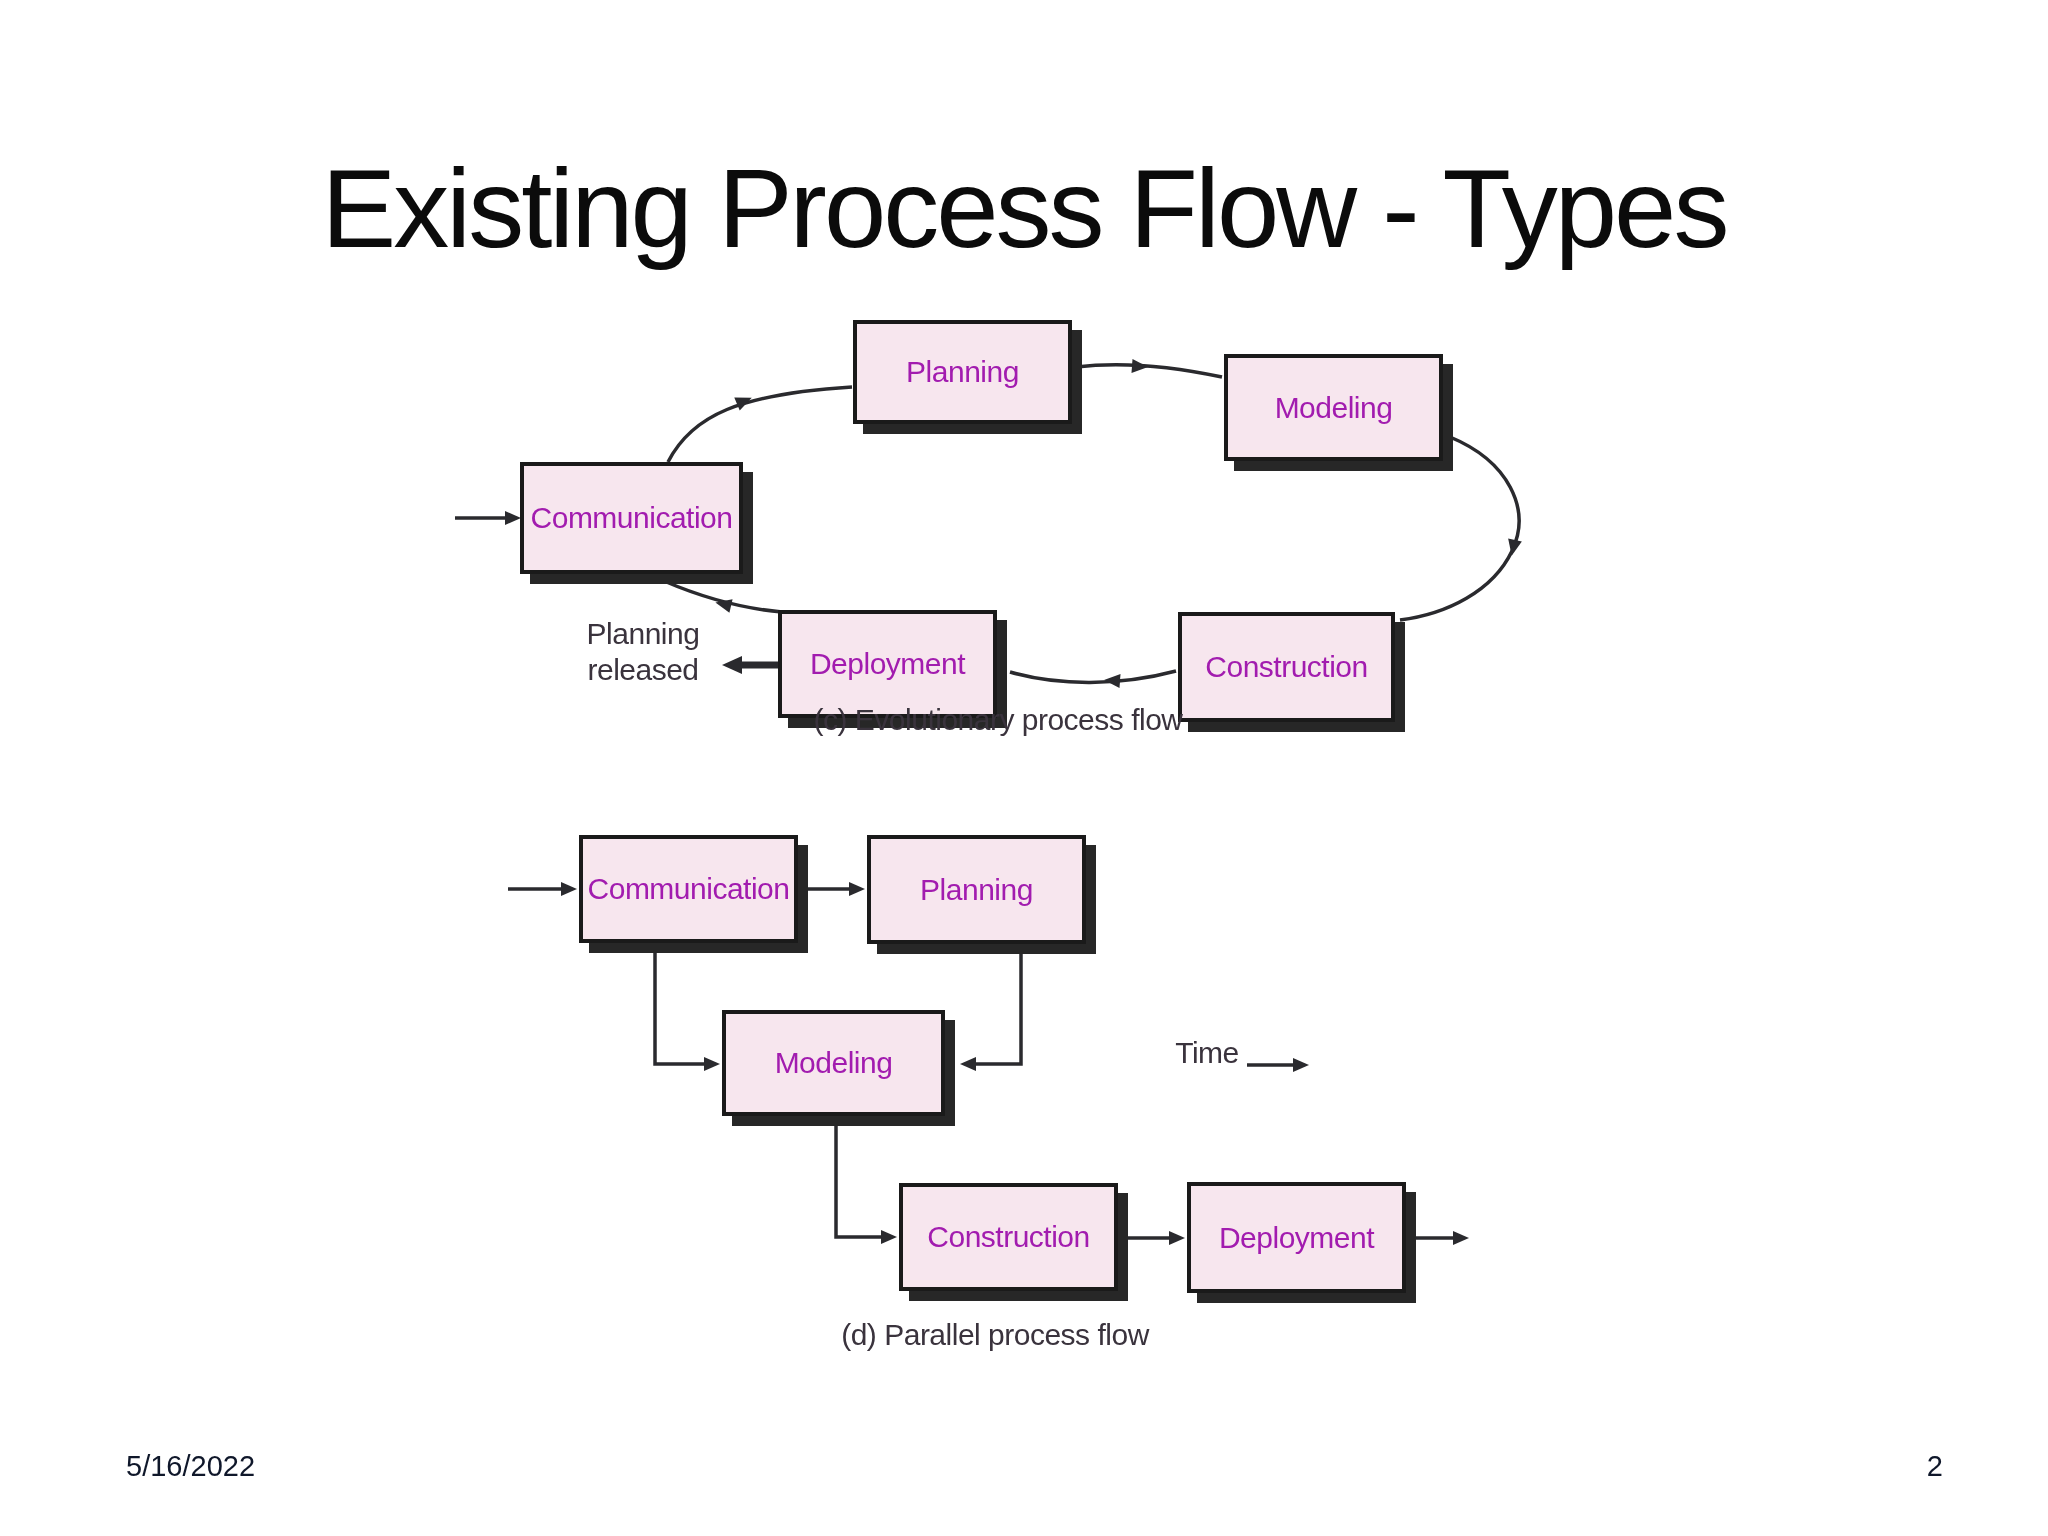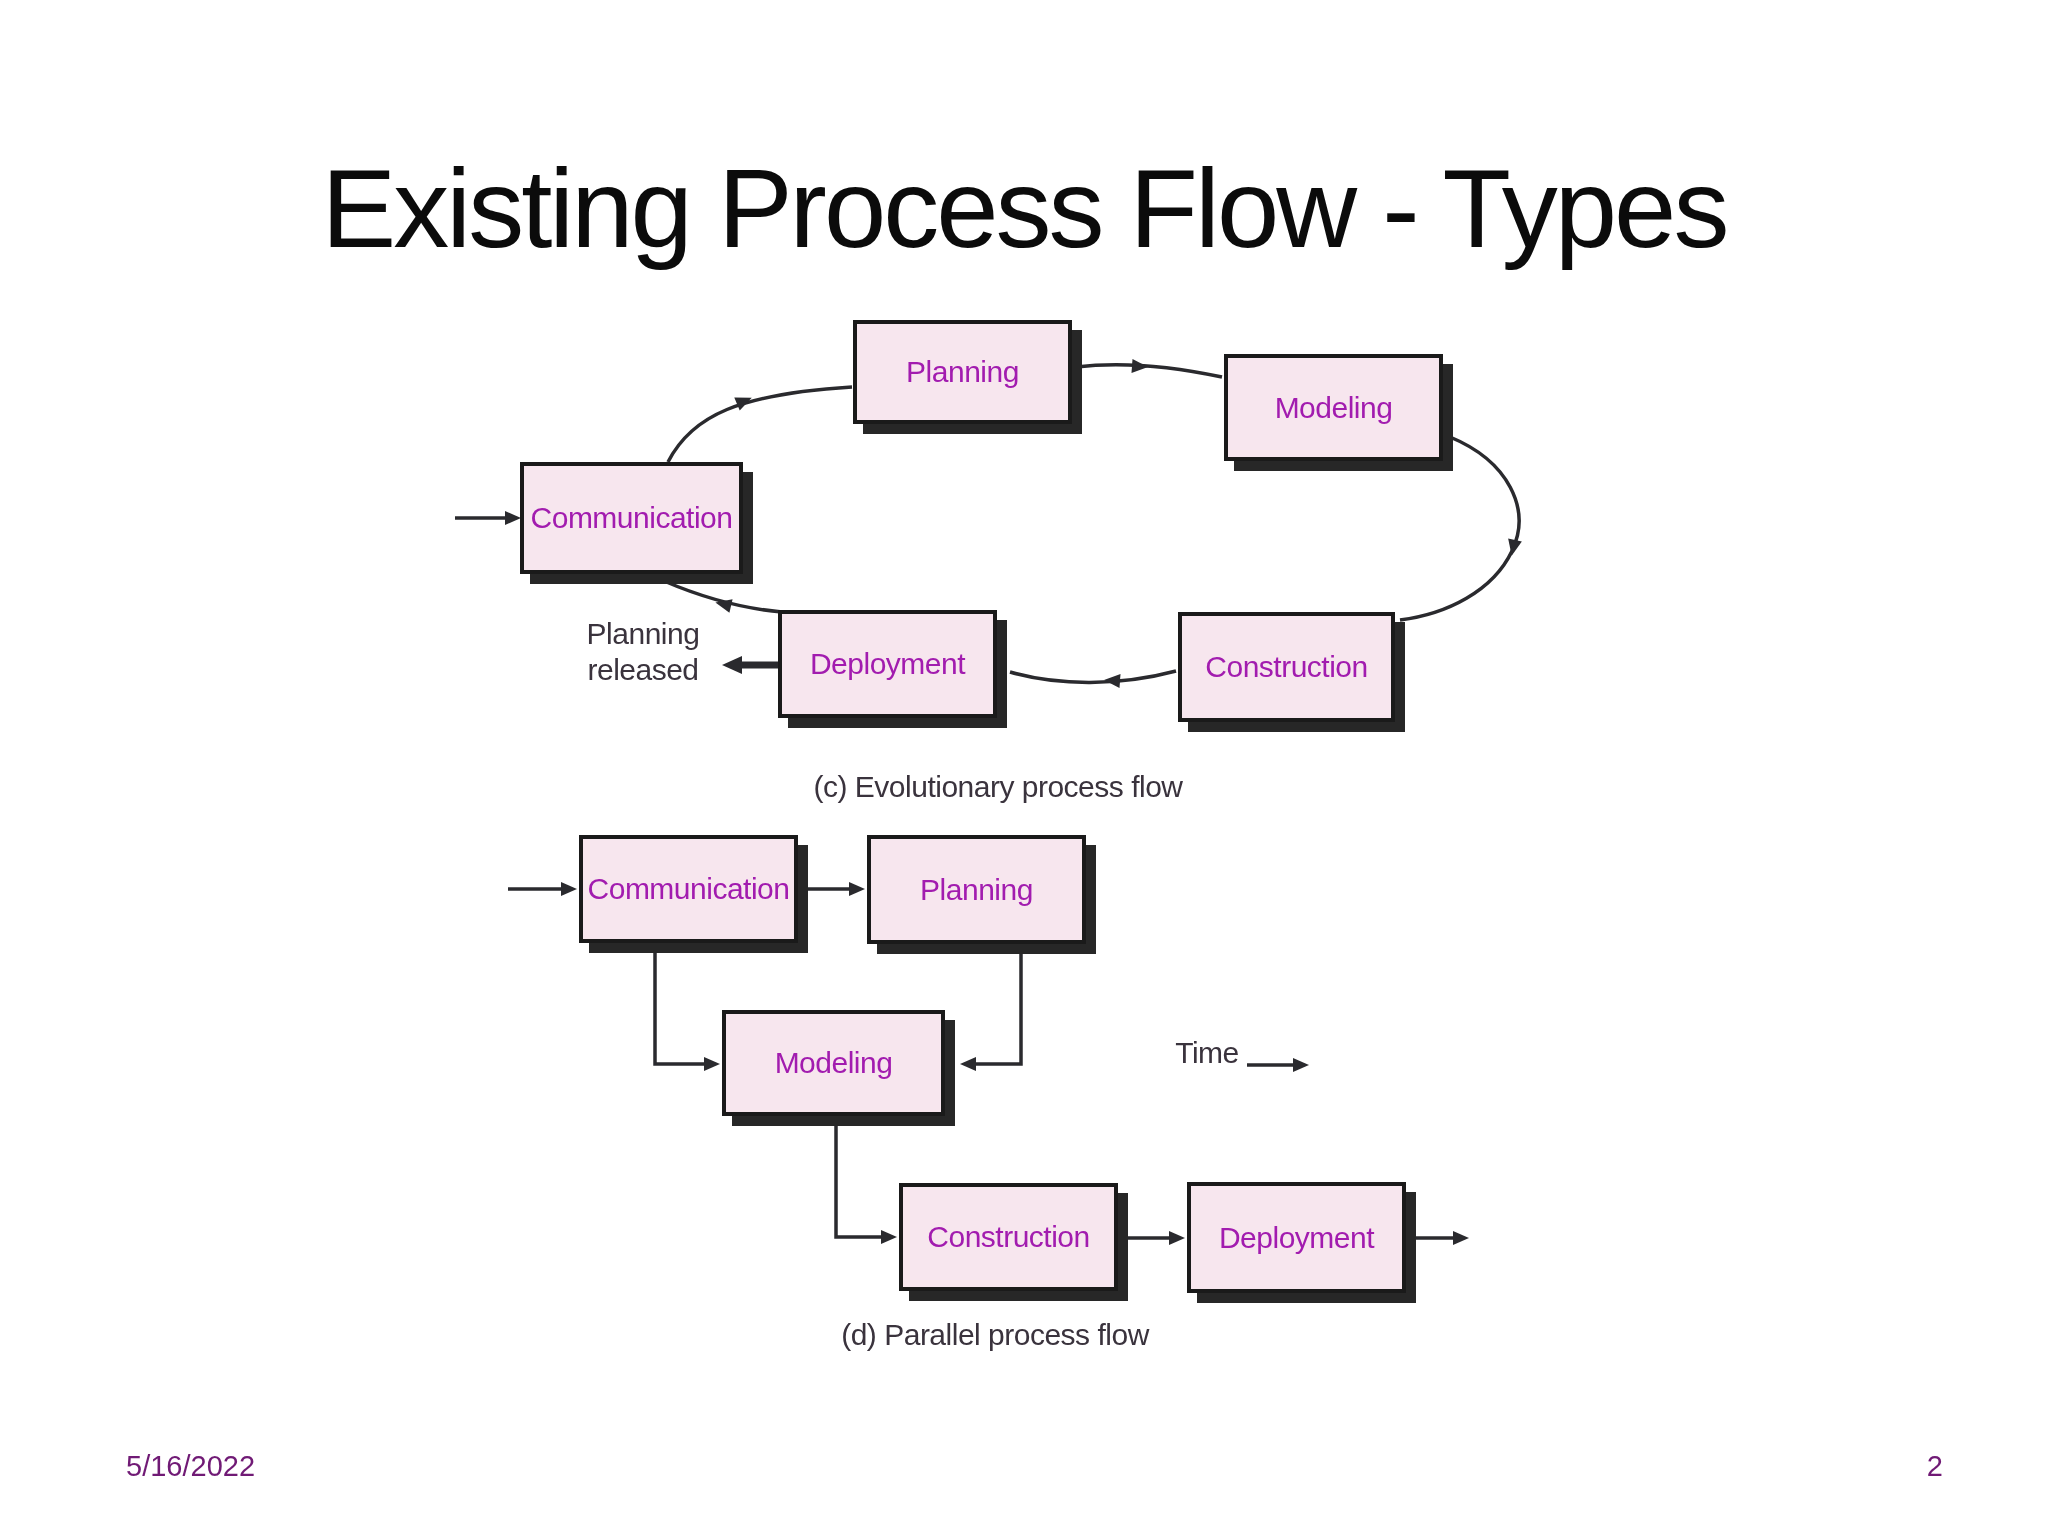--- a/index.html
+++ b/index.html
@@ -29,25 +29,25 @@
   #box-c-construction{left:1178px;top:612px;width:217px;height:110px;}
   
   #box-d-communication{left:579px;top:835px;width:219px;height:108px;}
   #box-d-planning{left:867px;top:835px;width:219px;height:109px;}
   #box-d-modeling{left:722px;top:1010px;width:223px;height:106px;}
   #box-d-construction{left:899px;top:1183px;width:219px;height:108px;}
   #box-d-deployment{left:1187px;top:1182px;width:219px;height:111px;}
 
   .diagram-text{position:absolute;color:#3a333d;font-size:30px;letter-spacing:-0.5px;}
   #increment-label{left:560px;top:616px;width:166px;text-align:center;line-height:36px;}
-  #caption-c{left:698px;top:770px;width:600px;text-align:center;}
+  #caption-c{left:698px;top:703px;width:600px;text-align:center;}
   #caption-d{left:695px;top:1318px;width:600px;text-align:center;}
   #time-label{left:1162px;top:1036px;width:90px;text-align:center;}
 
-  .footer-text{position:absolute;top:1450px;font-size:29px;color:#701a75;}
+  .footer-text{position:absolute;top:1450px;font-size:29px;color:#0f172a;}
   #footer-date{left:126px;}
   #footer-course{left:0;width:2048px;text-align:center;}
   #footer-page{right:105px;}
 </style>
 </head>
 <body>
 
 <div id="slide">
 
   <div id="title">Existing Process Flow - Types</div>

